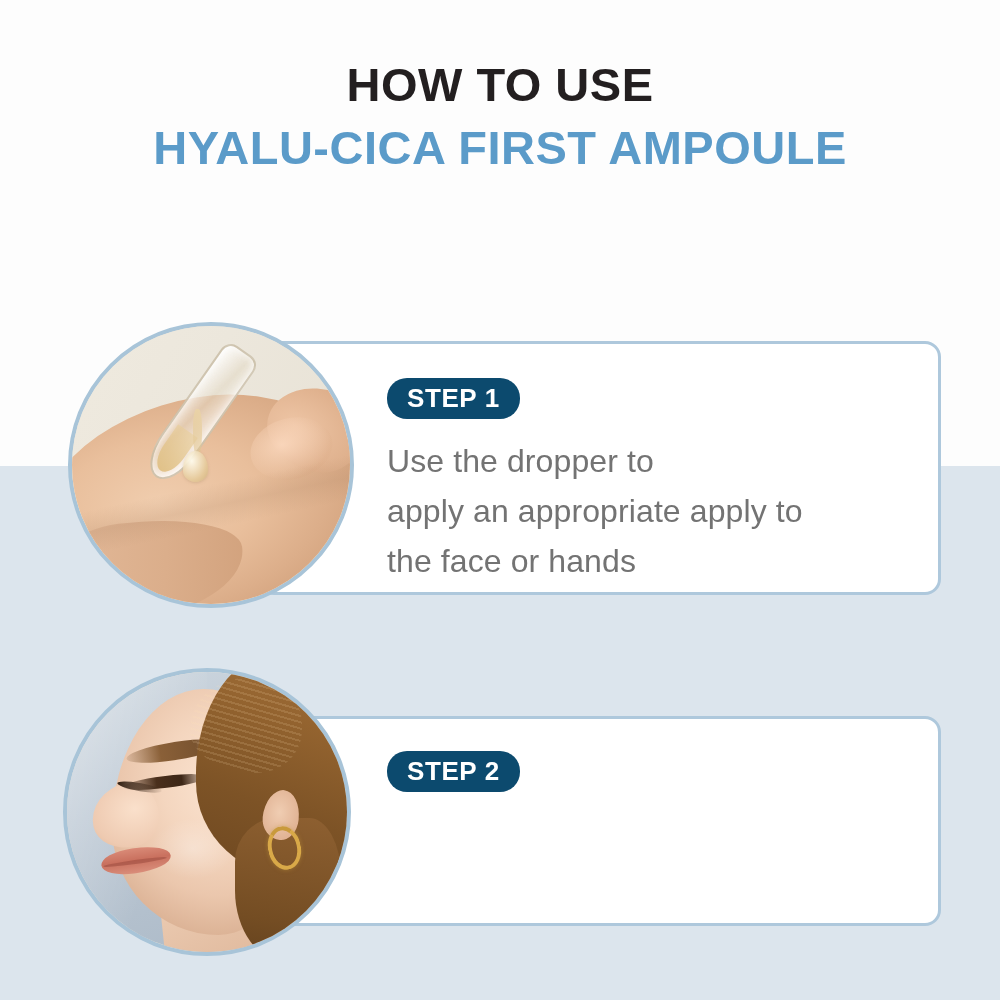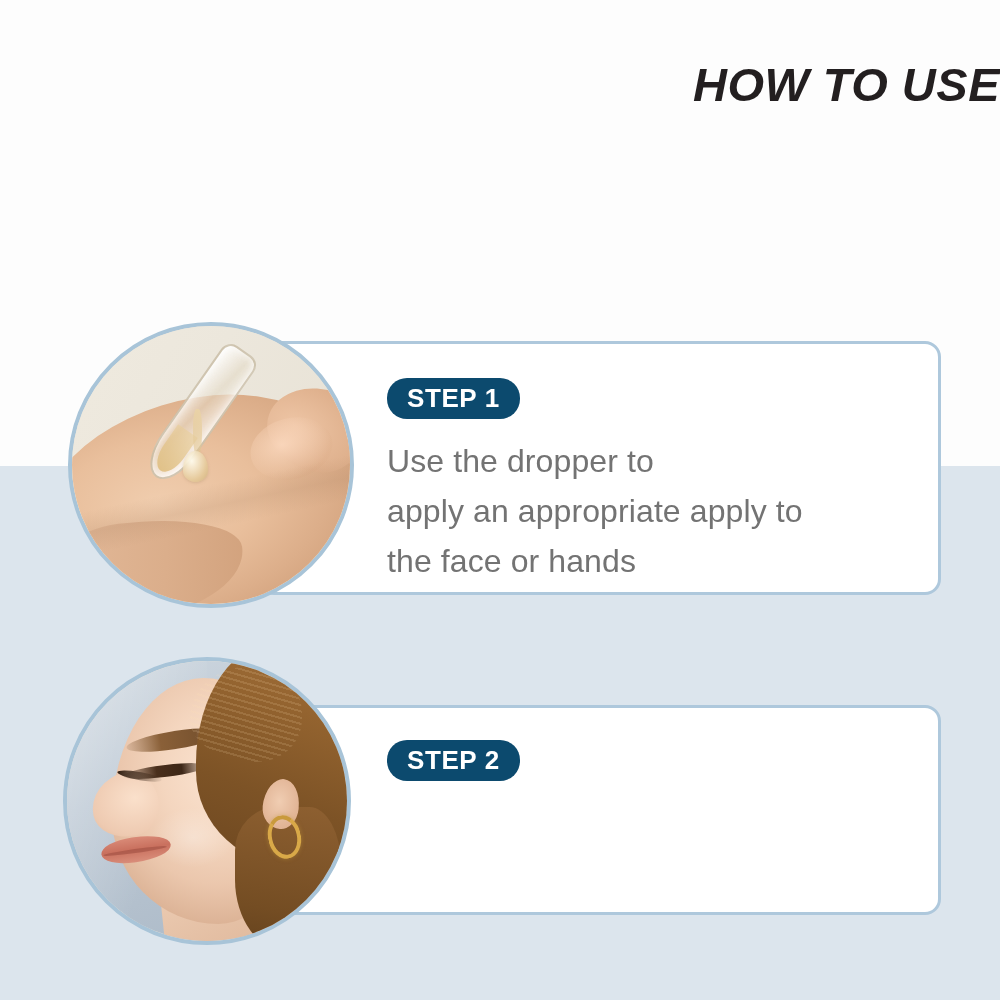--- a/index.html
+++ b/index.html
@@ -30,22 +30,21 @@
     bottom: 0;
     background: #dce5ed;
   }
 
   
   .header {
     position: absolute;
     top: 60px;
     left: 0;
     right: 0;
-    text-align: right;
-    font-style: italic;
+    text-align: center;
   }
   .title-main {
     font-size: 47px;
     font-weight: bold;
     letter-spacing: 0.5px;
     color: #231f20;
     line-height: 1.05;
     margin: 0;
   }
   .title-sub {
@@ -362,20 +361,21 @@
 </style>
 </head>
 <body>
 
 <div id="page-root">
 
   <div class="band-blue"></div>
 
   <div class="header">
     <h1 class="title-main">HOW TO USE</h1>
+    <h2 class="title-sub">HYALU-CICA FIRST AMPOULE</h2>
   </div>
 
   <div class="step" style="left:0; top:0; width:1000px; height:1000px; pointer-events:none;">
 
     <div class="step-card" style="left:258px; top:341px; width:683px; height:254px; pointer-events:auto;">
       <div class="step-body" style="left:126px; top:34px;">
         <span class="badge">STEP 1</span>
         <p class="step-text">
           <span class="line">Use the dropper to</span>
           <span class="line">apply an appropriate apply to</span>
@@ -392,21 +392,21 @@
       <div class="ph1-wrist"></div>
       <div class="ph1-shadowband"></div>
       <div class="ph1-pipette">
         <div class="ph1-pipette-fill"></div>
       </div>
       <div class="ph1-drip"></div>
       <div class="ph1-drop"></div>
     </div>
   </div>
 
-  <div class="step" style="left:0; top:2px; width:1000px; height:860px; pointer-events:none;text-decoration:underline;">
+  <div class="step" style="left:0; top:13px; width:1000px; height:860px; pointer-events:none;text-decoration:underline;">
 
     <div class="step-card" style="left:258px; top:703px; width:683px; height:210px; pointer-events:auto;">
       <div class="step-body" style="left:126px; top:32px;">
         <span class="badge">STEP 2</span>
       </div>
     </div>
 
     <div class="photo-circle" style="left:63px; top:655px; width:288px; height:288px; pointer-events:auto;">
       <div class="ph2-bg"></div>
       <div class="ph2-light"></div>

